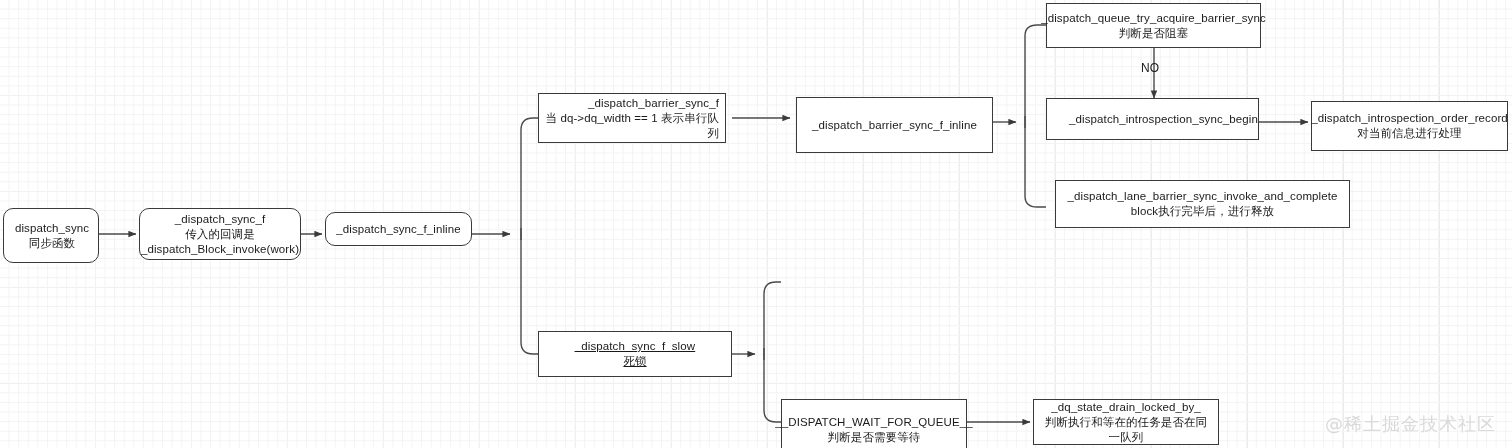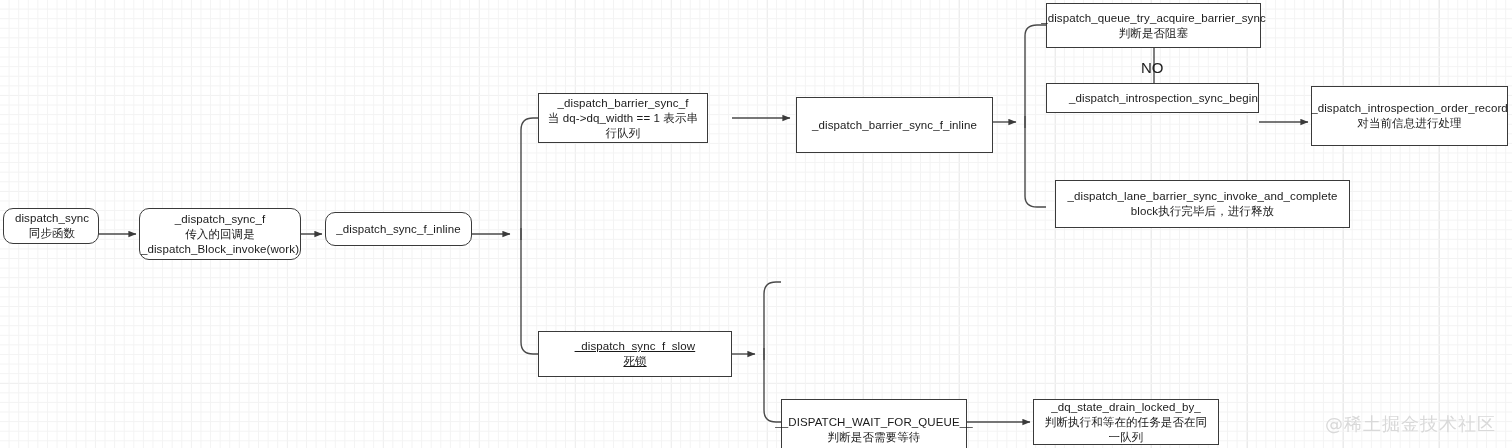--- a/index.html
+++ b/index.html
@@ -38,21 +38,21 @@
     font-size:11.5px;
     line-height:15px;
     letter-spacing:.1px;
     padding:2px 6px;
     white-space:pre-line;
     z-index:2;
   }
   .node.rounded{border-radius:10px;}
   .edge-label{
     position:absolute;
-    font-size:15px;
+    font-size:12px;
     color:#202020;
     background:transparent;
     z-index:3;
     line-height:12px;
     text-align:right;
   }
   .watermark{
     position:absolute;
     right:16px;bottom:12px;
     font-size:18px;
@@ -98,40 +98,40 @@
 
       <path d="M732,354 L755,354" marker-end="url(#ah)"></path>
       <path d="M764,354 L764,294 Q764,282 776,282 L781,282"></path>
       <path d="M764,354 L764,410 Q764,422 776,422 L781,422"></path>
       <path d="M764,348 L764,360"></path>
 
       <path d="M967,422 L1030,422" marker-end="url(#ah)"></path>
     </g>
   </svg>
 
-  <div class="node rounded" style="left:3px;top:208px;width:96px;height:36px;padding-left:8px;">dispatch_sync
+  <div class="node rounded" style="left:3px;top:208px;width:96px;height:55px;padding-left:8px;">dispatch_sync
 同步函数</div>
 
   <div class="node rounded" style="left:139px;top:208px;width:162px;height:52px;">_dispatch_sync_f
 传入的回调是
 _dispatch_Block_invoke(work)</div>
 
   <div class="node rounded" style="left:325px;top:212px;width:147px;height:34px;">_dispatch_sync_f_inline</div>
 
-  <div class="node" style="left:538px;top:93px;width:170px;height:50px;">_dispatch_barrier_sync_f
+  <div class="node" style="left:538px;top:93px;width:188px;height:50px;text-align:right;">_dispatch_barrier_sync_f
 当 dq-&gt;dq_width == 1 表示串行队列</div>
 
   <div class="node" style="left:796px;top:97px;width:197px;height:56px;">_dispatch_barrier_sync_f_inline</div>
 
   <div class="node" style="left:1046px;top:3px;width:215px;height:45px;">_dispatch_queue_try_acquire_barrier_sync
 判断是否阻塞</div>
 
-  <div class="node" style="left:1046px;top:83px;width:213px;height:30px;padding-left:28px;">_dispatch_introspection_sync_begin</div>
+  <div class="node" style="left:1046px;top:98px;width:213px;height:42px;padding-left:28px;">_dispatch_introspection_sync_begin</div>
 
-  <div class="node" style="left:1311px;top:86px;width:197px;height:60px;">_dispatch_introspection_order_record
+  <div class="node" style="left:1311px;top:101px;width:197px;height:50px;">_dispatch_introspection_order_record
 对当前信息进行处理</div>
 
   <div class="node" style="left:1055px;top:180px;width:295px;height:48px;">_dispatch_lane_barrier_sync_invoke_and_complete
 block执行完毕后，进行释放</div>
 
   <div class="node" style="left:538px;top:331px;width:194px;height:46px;text-decoration:underline;">_dispatch_sync_f_slow
 死锁</div>
 
 
   <div class="node" style="left:781px;top:399px;width:186px;height:62px;">__DISPATCH_WAIT_FOR_QUEUE__

